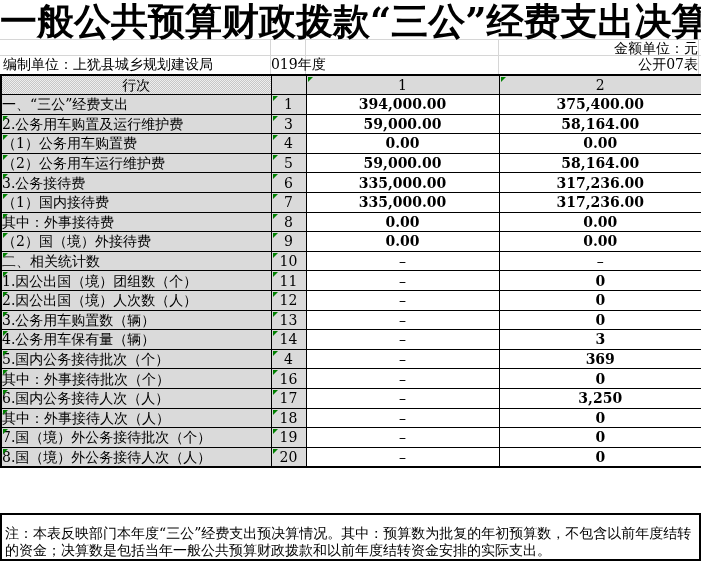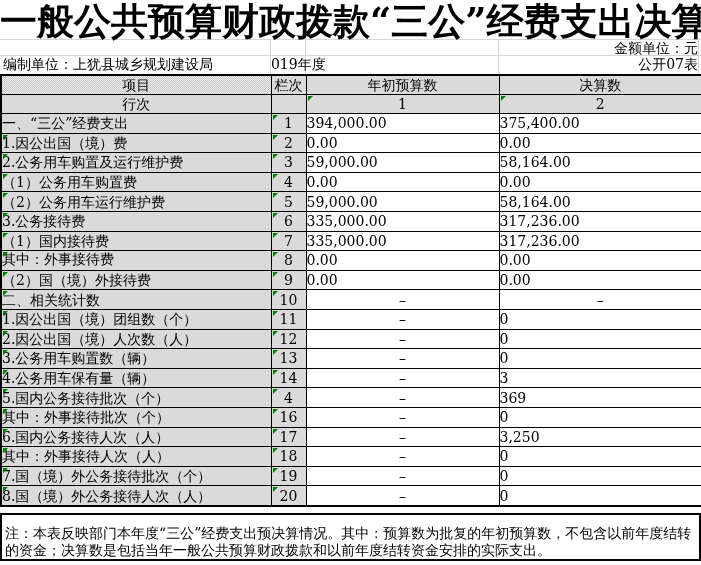--- a/index.html
+++ b/index.html
@@ -24,27 +24,27 @@
   table.tbl{position:absolute;top:74px;left:0;width:701px;border-collapse:collapse;
             table-layout:fixed;border:2px solid #000;}
   .tbl td{border:1px solid #000;padding:0;font-size:14px;line-height:18px;
           position:relative;overflow:hidden;white-space:nowrap;}
   .tbl thead td{height:18px;}
   .tbl tbody td{height:18.6px;}
   .gray{background:repeating-conic-gradient(#c6c6c6 0% 25%, #eeeeee 0% 50%);background-size:2px 2px;}
   .center{text-align:center;}
   .cno{text-align:center;}
   .val{background:#fff;}
-  .num{text-align:left;padding-right:3px;}
+  .num{text-align:center;padding-right:3px;font-weight:bold;}
   .dash{text-align:center;}
   .ind0{padding-left:3px;margin-top:44px;}
   .ind1{padding-left:15px;}
   .ind2{padding-left:29px;margin-left:20px;}
   .ind3{padding-left:36px;margin-top:32px;}
-  .ind4{padding-left:76px;font-family:Liberation Mono, monospace;}
+  .ind4{padding-left:76px;}
 
   .tri{position:absolute;top:1px;left:1px;width:0;height:0;display:block;
        border-top:5px solid #008000;border-right:5px solid transparent;}
 
   .note{position:absolute;top:513px;left:0;width:701px;height:48px;box-sizing:border-box;
         border:2px solid #000;padding:10px 3px 0 3px;font-size:14px;line-height:17px;
         white-space:normal;}
 </style>
 </head>
 <body>
@@ -71,26 +71,20 @@
   </div>
 
   <table class="tbl">
     <colgroup>
       <col style="width:270px">
         <col style="width:35px">
         <col style="width:193px">
         <col style="width:203px">
     </colgroup>
     <thead>
-      <tr>
-        <td class="gray center">项目</td>
-        <td class="gray center">栏次</td>
-        <td class="gray center">年初预算数</td>
-        <td class="gray center">决算数</td>
-      </tr>
       <tr>
         <td class="gray center">行次</td>
         <td class="gray"></td>
         <td class="gray center">
           <b class="tri"></b>
           <span>1</span>
         </td>
         <td class="gray center">
           <b class="tri"></b>
           <span>2</span>
@@ -98,26 +92,20 @@
       </tr>
     </thead>
     <tbody>
         <tr>
           <td class="gray item ind0"><span>一、“三公”经费支出</span></td>
           <td class="gray cno"><b class="tri"></b><span>1</span></td>
           <td class="val num"><span>394,000.00</span></td>
           <td class="val num"><span>375,400.00</span></td>
         </tr>
         <tr>
-          <td class="gray item ind1"><b class="tri"></b><span>1.因公出国（境）费</span></td>
-          <td class="gray cno"><b class="tri"></b><span>2</span></td>
-          <td class="val num"><span>0.00</span></td>
-          <td class="val num"><span>0.00</span></td>
-        </tr>
-        <tr>
           <td class="gray item ind1"><b class="tri"></b><span>2.公务用车购置及运行维护费</span></td>
           <td class="gray cno"><b class="tri"></b><span>3</span></td>
           <td class="val num"><span>59,000.00</span></td>
           <td class="val num"><span>58,164.00</span></td>
         </tr>
         <tr>
           <td class="gray item ind2"><b class="tri"></b><span>（1）公务用车购置费</span></td>
           <td class="gray cno"><b class="tri"></b><span>4</span></td>
           <td class="val num"><span>0.00</span></td>
           <td class="val num"><span>0.00</span></td>

